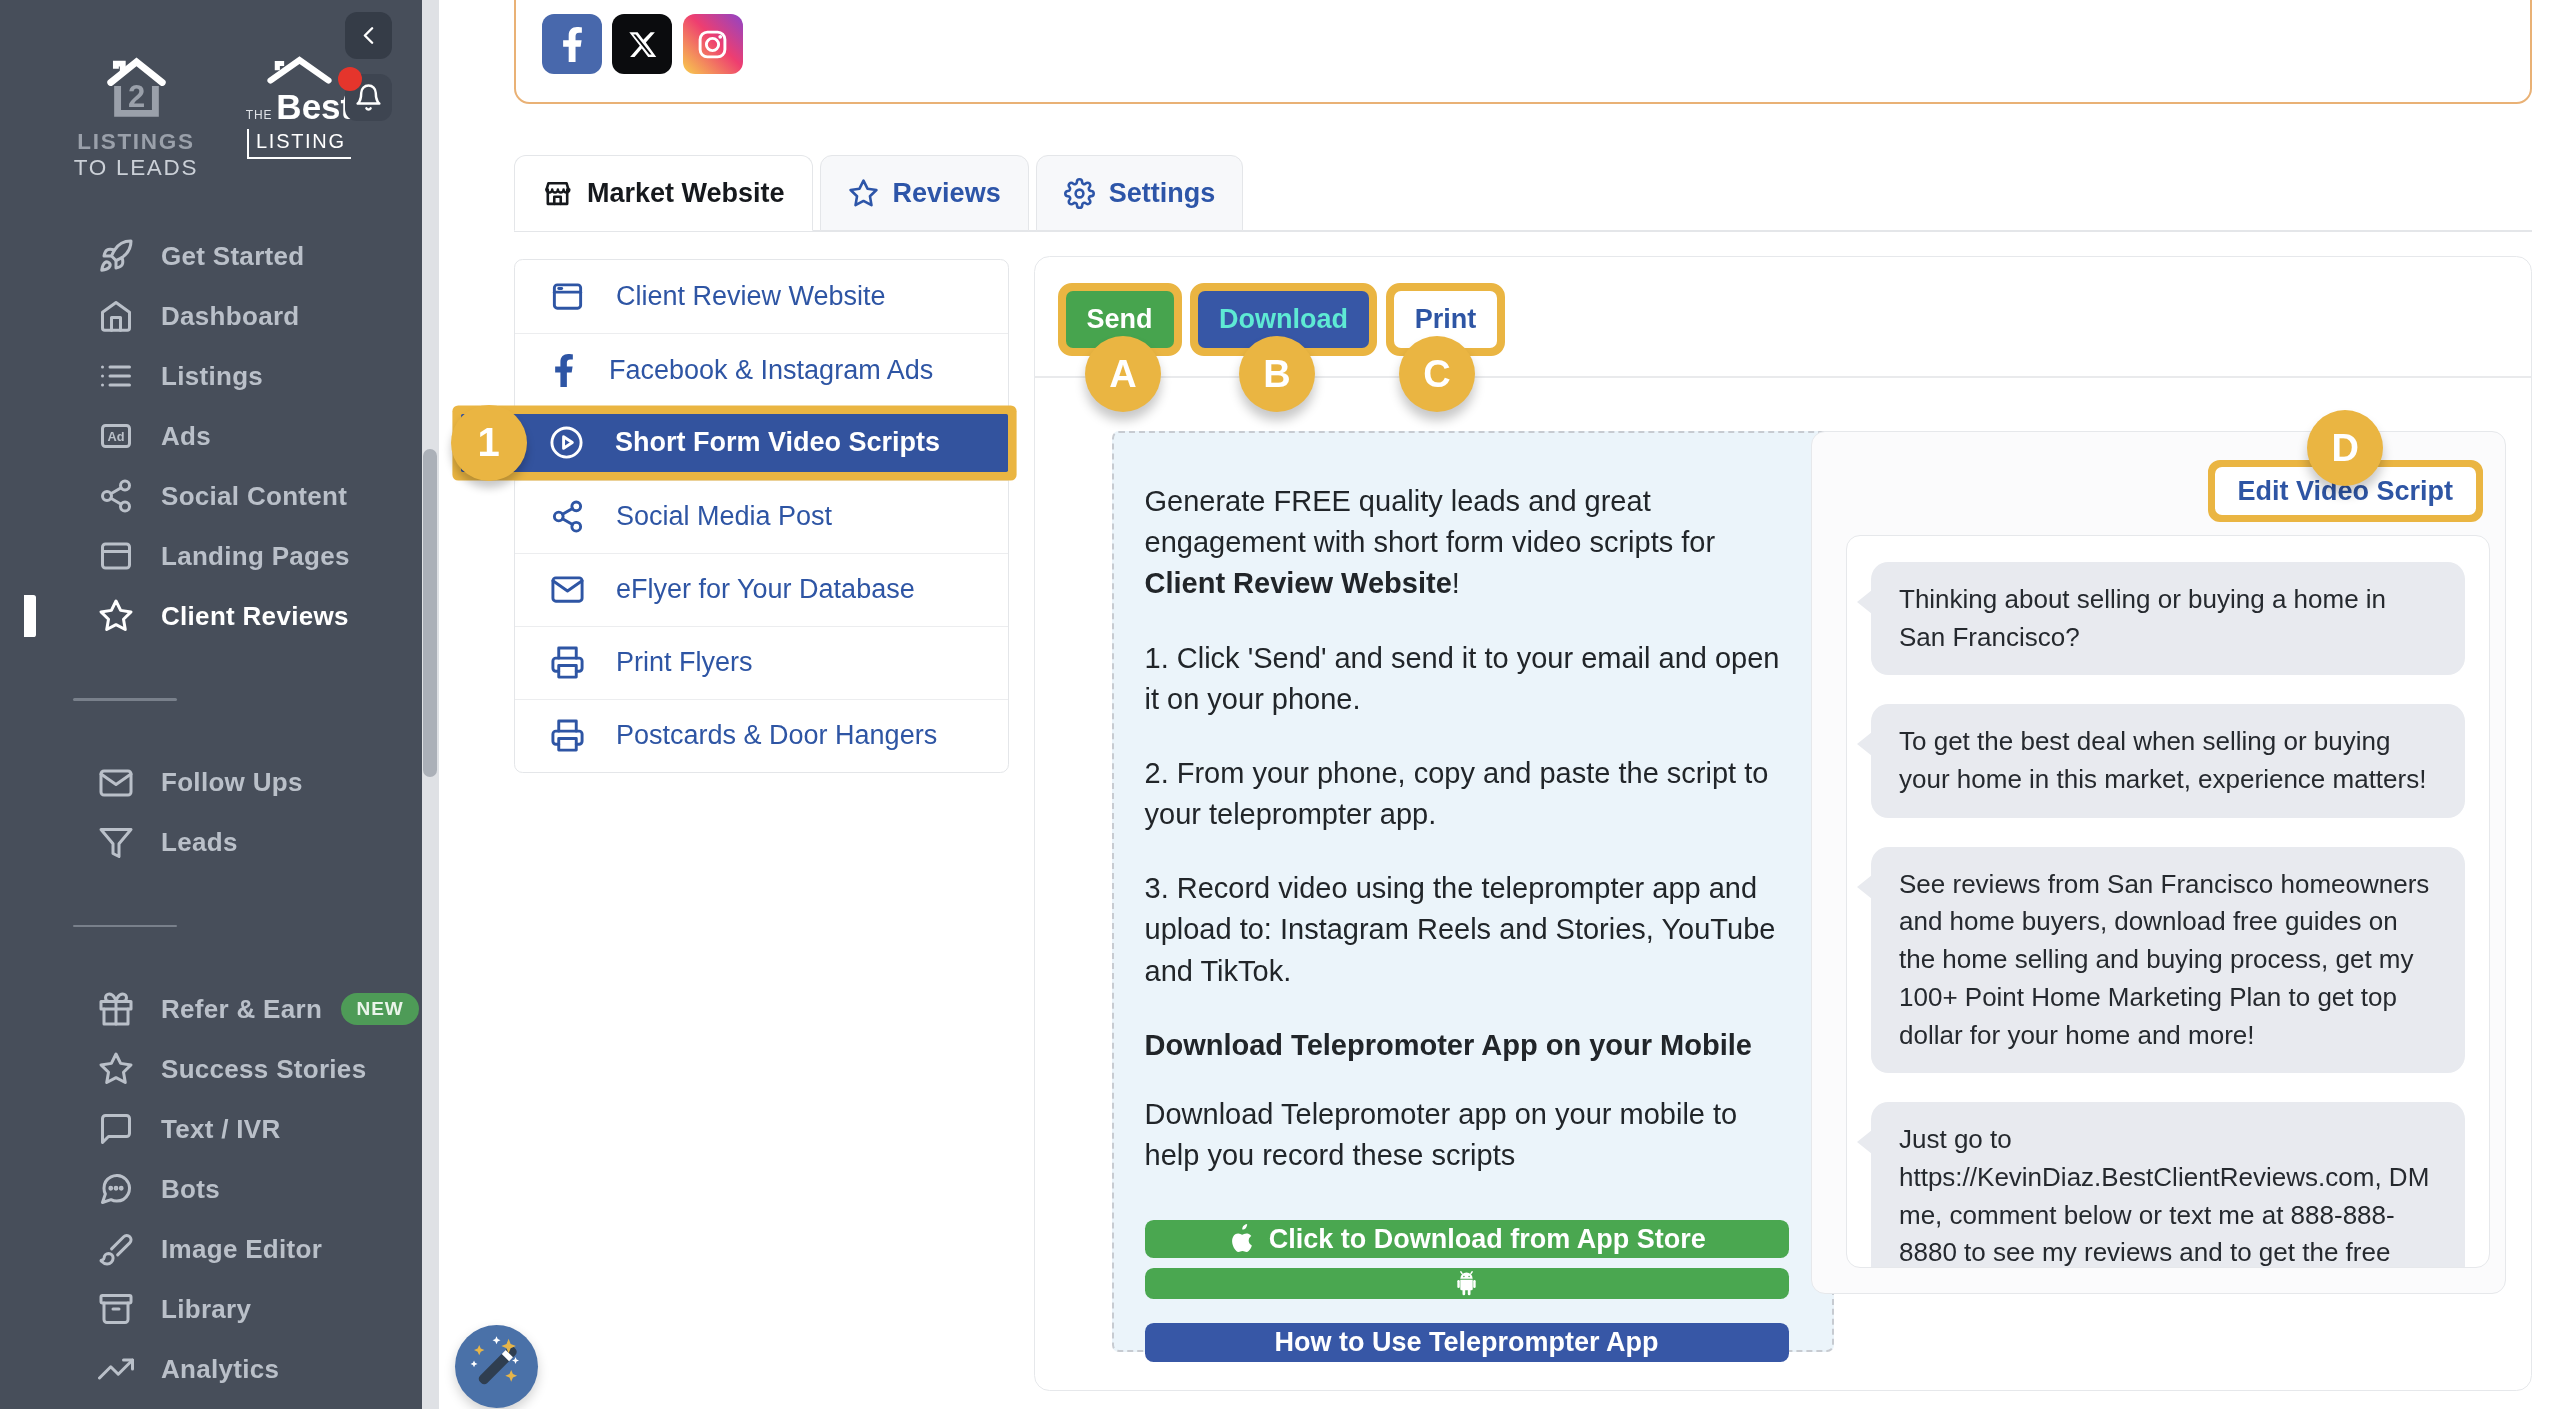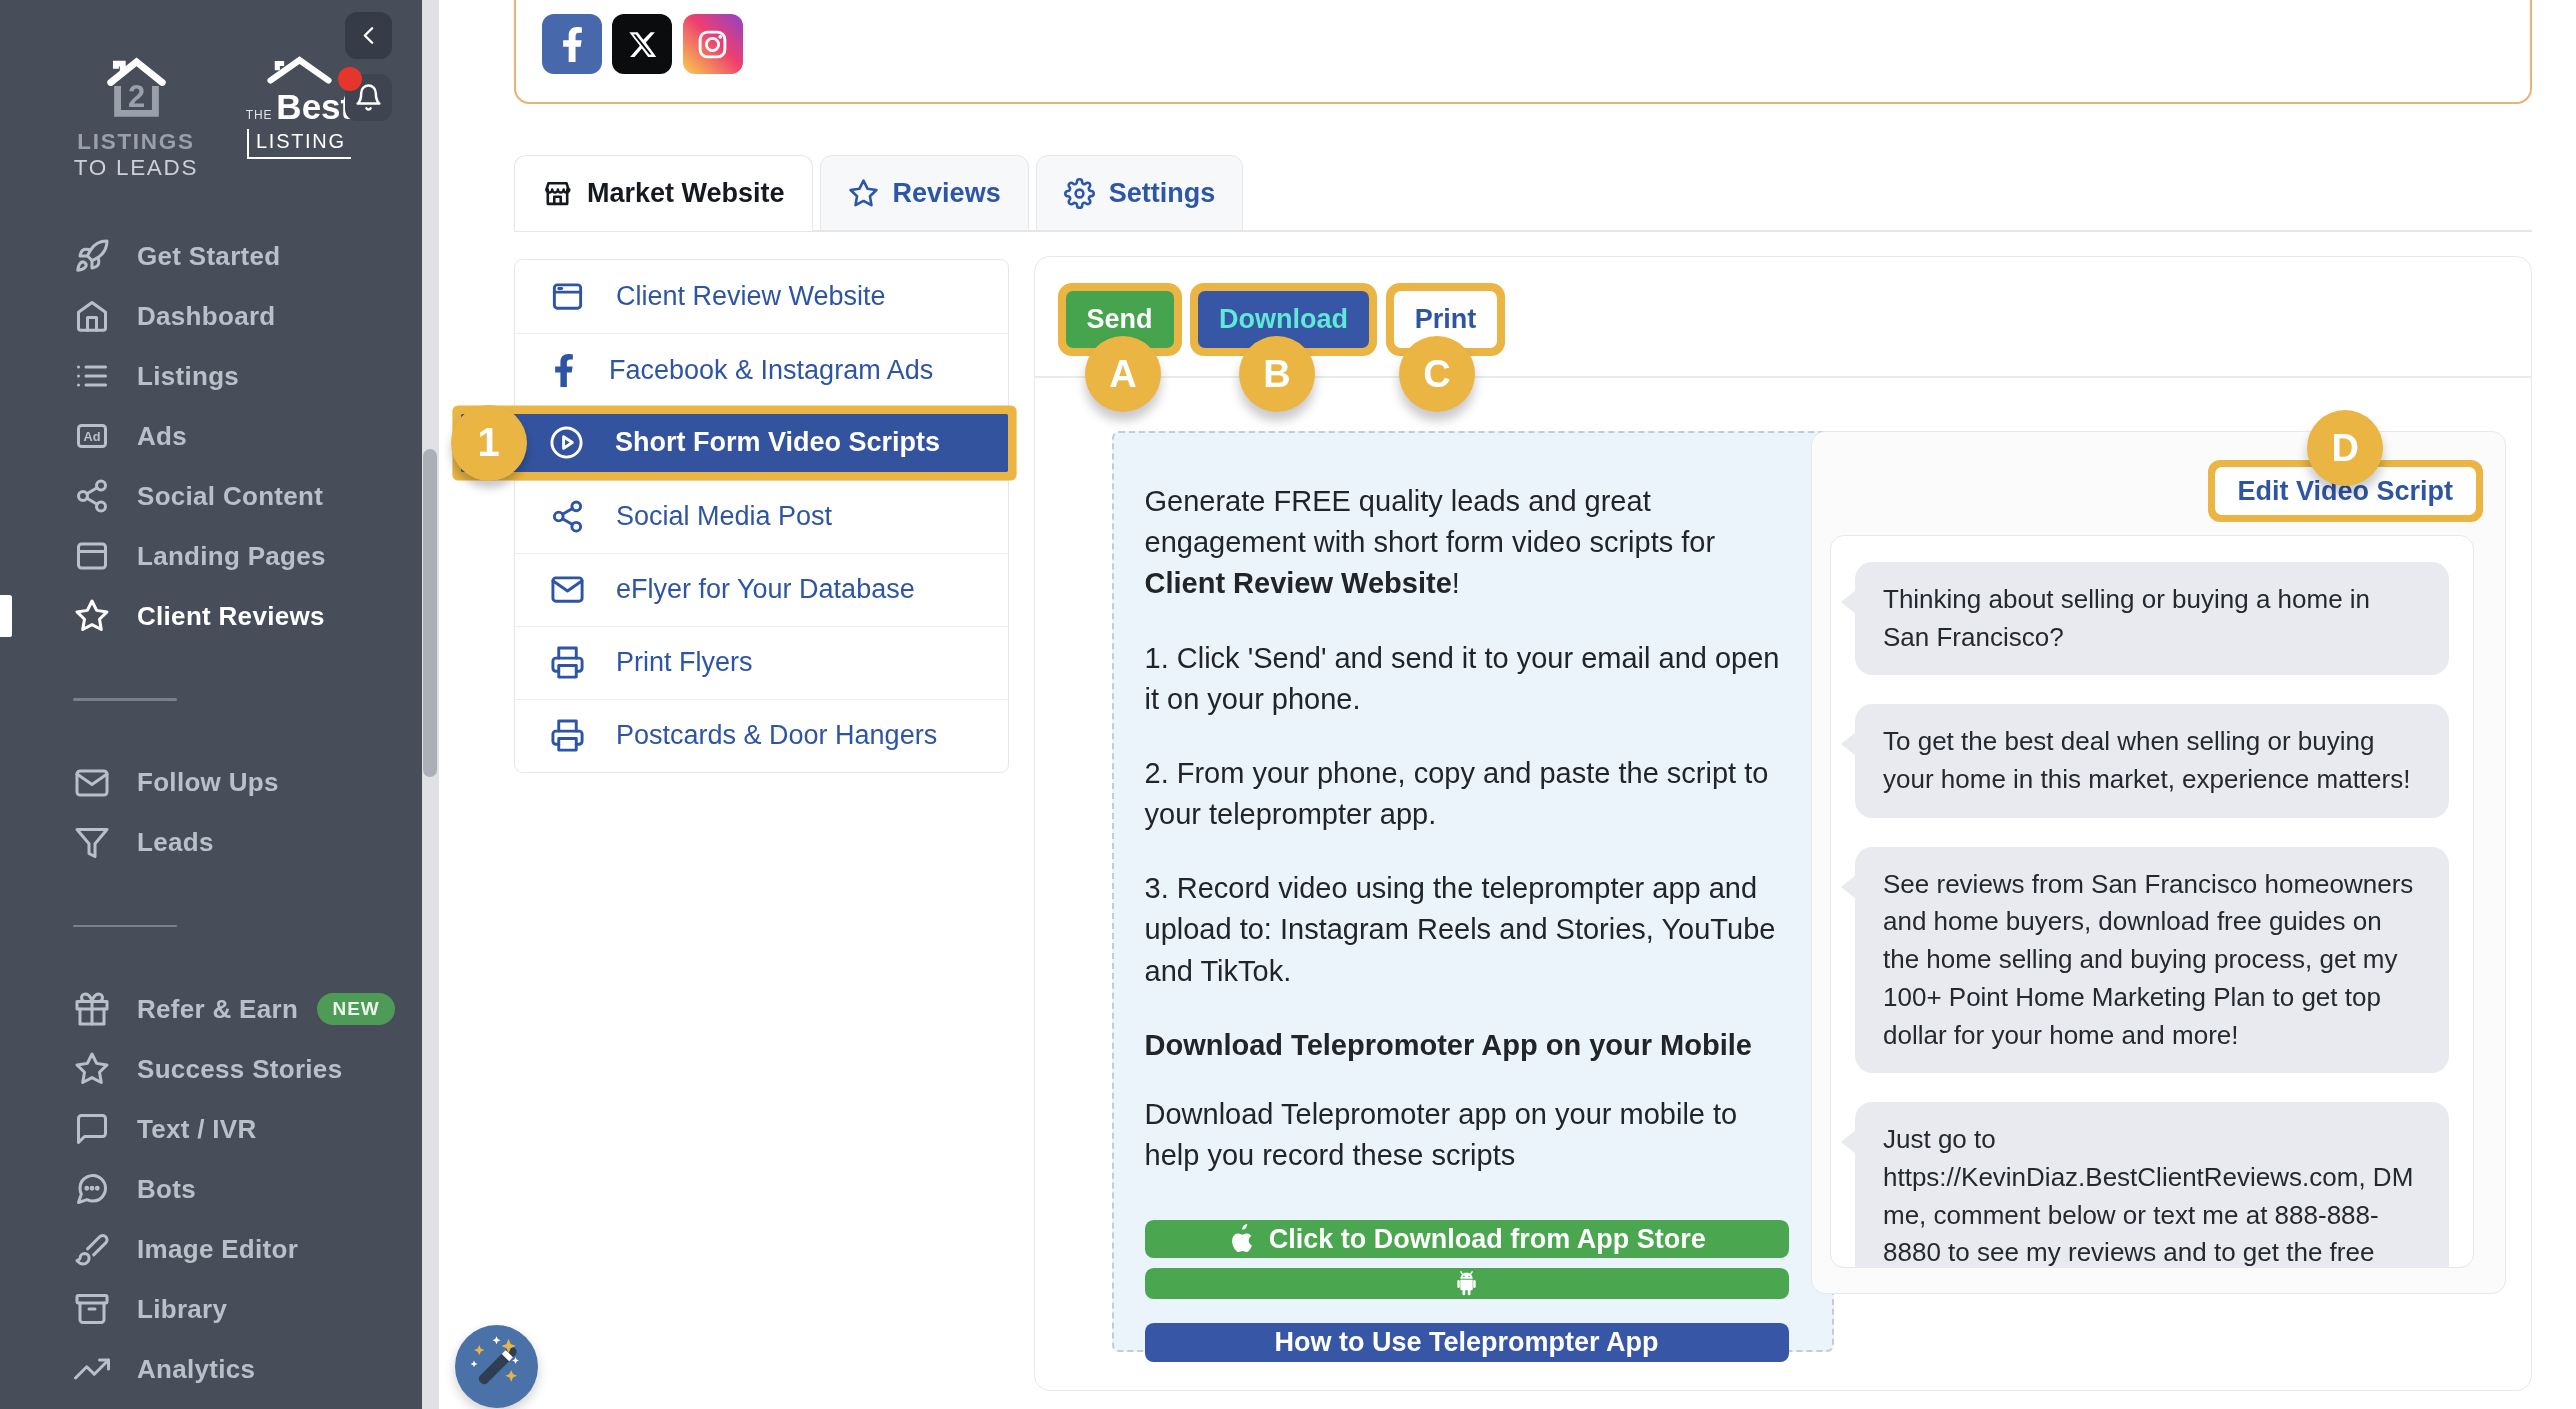--- a/index.html
+++ b/index.html
@@ -18,21 +18,21 @@
   .bell-dot { position:absolute; left:-7px; top:-7px; width:24px; height:24px; border-radius:50%; background:#E5352C; }
   .logos { position:absolute; left:67px; top:55px; display:flex; gap:29px; }
   .logo1 { width:138px; text-align:center; }
   .logo1 .l1 { color:#9AA0AA; font-weight:bold; font-size:22.5px; letter-spacing:1.7px; margin-top:3.5px; }
   .logo1 .l2 { color:#CBD0D7; font-size:22.5px; letter-spacing:1.7px; }
   .logo2 { width:130px; text-align:center; color:#fff; }
   .logo2 .the { font-size:12px; letter-spacing:0.9px; vertical-align:middle; color:#dfe2e7; }
   .logo2 .best { font-size:35px; font-weight:bold; }
   .logo2 .listing { font-size:20px; letter-spacing:1.7px; border-left:2.6px solid #fff; border-bottom:2.6px solid #fff; padding:1.7px 5.2px 3.5px 7px; display:inline-block; margin-top:1.7px; }
   .nav { position:absolute; left:0; top:226px; width:422px; }
-  .nav-item { position:relative; height:60px; display:flex; align-items:center; padding-left:73px; color:#BAC0C9; cursor:pointer; }
+  .nav-item { position:relative; height:60px; display:flex; align-items:center; padding-left:73px; color:#BAC0C9; cursor:pointer;margin-left:24px; }
   .nav-item .nicon { width:38px; height:38px; margin-right:26px; display:flex; align-items:center; justify-content:center; }
   .nav-item .nicon svg { width:36px; height:36px; }
   .nav-item .nlabel { font-size:26px; font-weight:700; letter-spacing:0.3px; }
   .nav-item.active { color:#FFFFFF; }
   .active-bar { position:absolute; left:0; top:8.6px; width:12px; height:42px; background:#fff; border-radius:0 2.6px 2.6px 0; }
   .nav-divider { height:2.6px; width:104px; margin:52px 0 52px 73px; background:#79808B; border-radius:1.7px; }
   .new-badge { margin-left:19px; background:#4E9B57; color:#EAF4EA; font-size:19px; font-weight:bold; letter-spacing:0.9px;
     padding:5.2px 15.5px; border-radius:863px; }
 
   
@@ -95,21 +95,21 @@
 
   
   .script-panel { position:absolute; left:776px; top:174px; width:695px; height:863px; background:#FBFBFC;
     border:1.7px solid #E6E8EB; border-radius:14px; }
   .edit-wrap { position:absolute; top:28px; right:22.5px; border:7px solid #EAB542; border-radius:12px; background:#EAB542; }
   .edit-btn { background:#fff; color:#2E55A4; font-size:27px; font-weight:bold; padding:8.6px 22.5px; border-radius:7px;
     white-space:nowrap; cursor:pointer; }
   .d-badge { position:absolute; left:50%; top:-57px; transform:translateX(-50%); width:76px; height:76px; border-radius:50%;
     background:#EAB542; color:#fff; font-size:38px; font-weight:bold; display:flex; align-items:center; justify-content:center;
     box-shadow:0 8.6px 10.4px rgba(0,0,0,.22); z-index:3; }
-  .script-inner { position:absolute; left:18px; top:103px; width:644px; height:733px; background:#fff;
+  .script-inner { position:absolute; left:34px; top:103px; width:644px; height:733px; background:#fff;
     border:1.7px solid #E6E8EB; border-radius:14px; padding:26px 24px; overflow:hidden; }
   .bubble { position:relative; background:#E8EAEF; border-radius:17.3px; padding:19px 28px; margin-bottom:29px;
     color:#25292E; font-size:26px; line-height:1.45; }
   .bubble::before { content:""; position:absolute; left:-14px; top:28px; width:0; height:0; border-style:solid;
     border-width:12px 15.5px 12px 0; border-color:transparent #E8EAEF transparent transparent; }
   .bubble:last-child { margin-bottom:0; }
 
   
   .wand-btn { position:absolute; left:455px; top:1325px; width:83px; height:83px; border-radius:50%; background:#4A71A8;
     display:flex; align-items:center; justify-content:center; cursor:pointer; z-index:5; box-shadow:0 5.2px 12px rgba(0,0,0,.18); }

